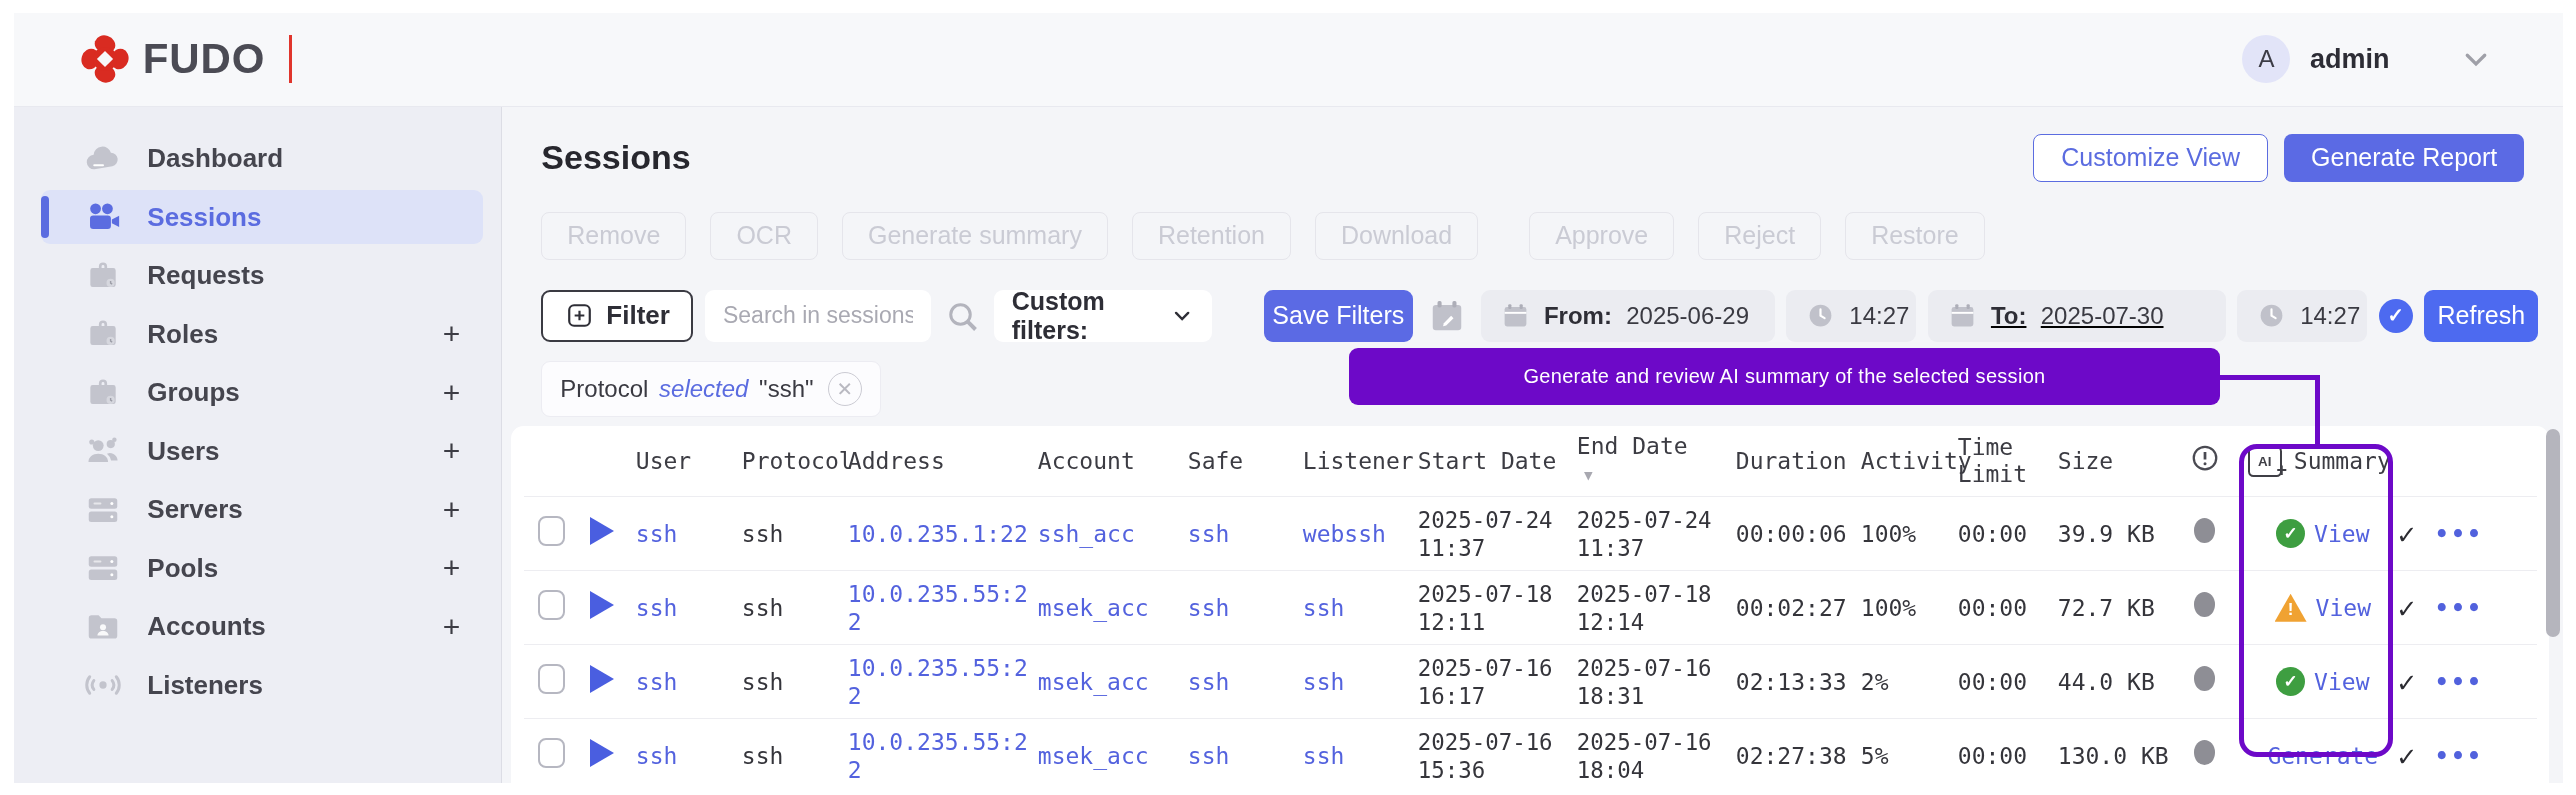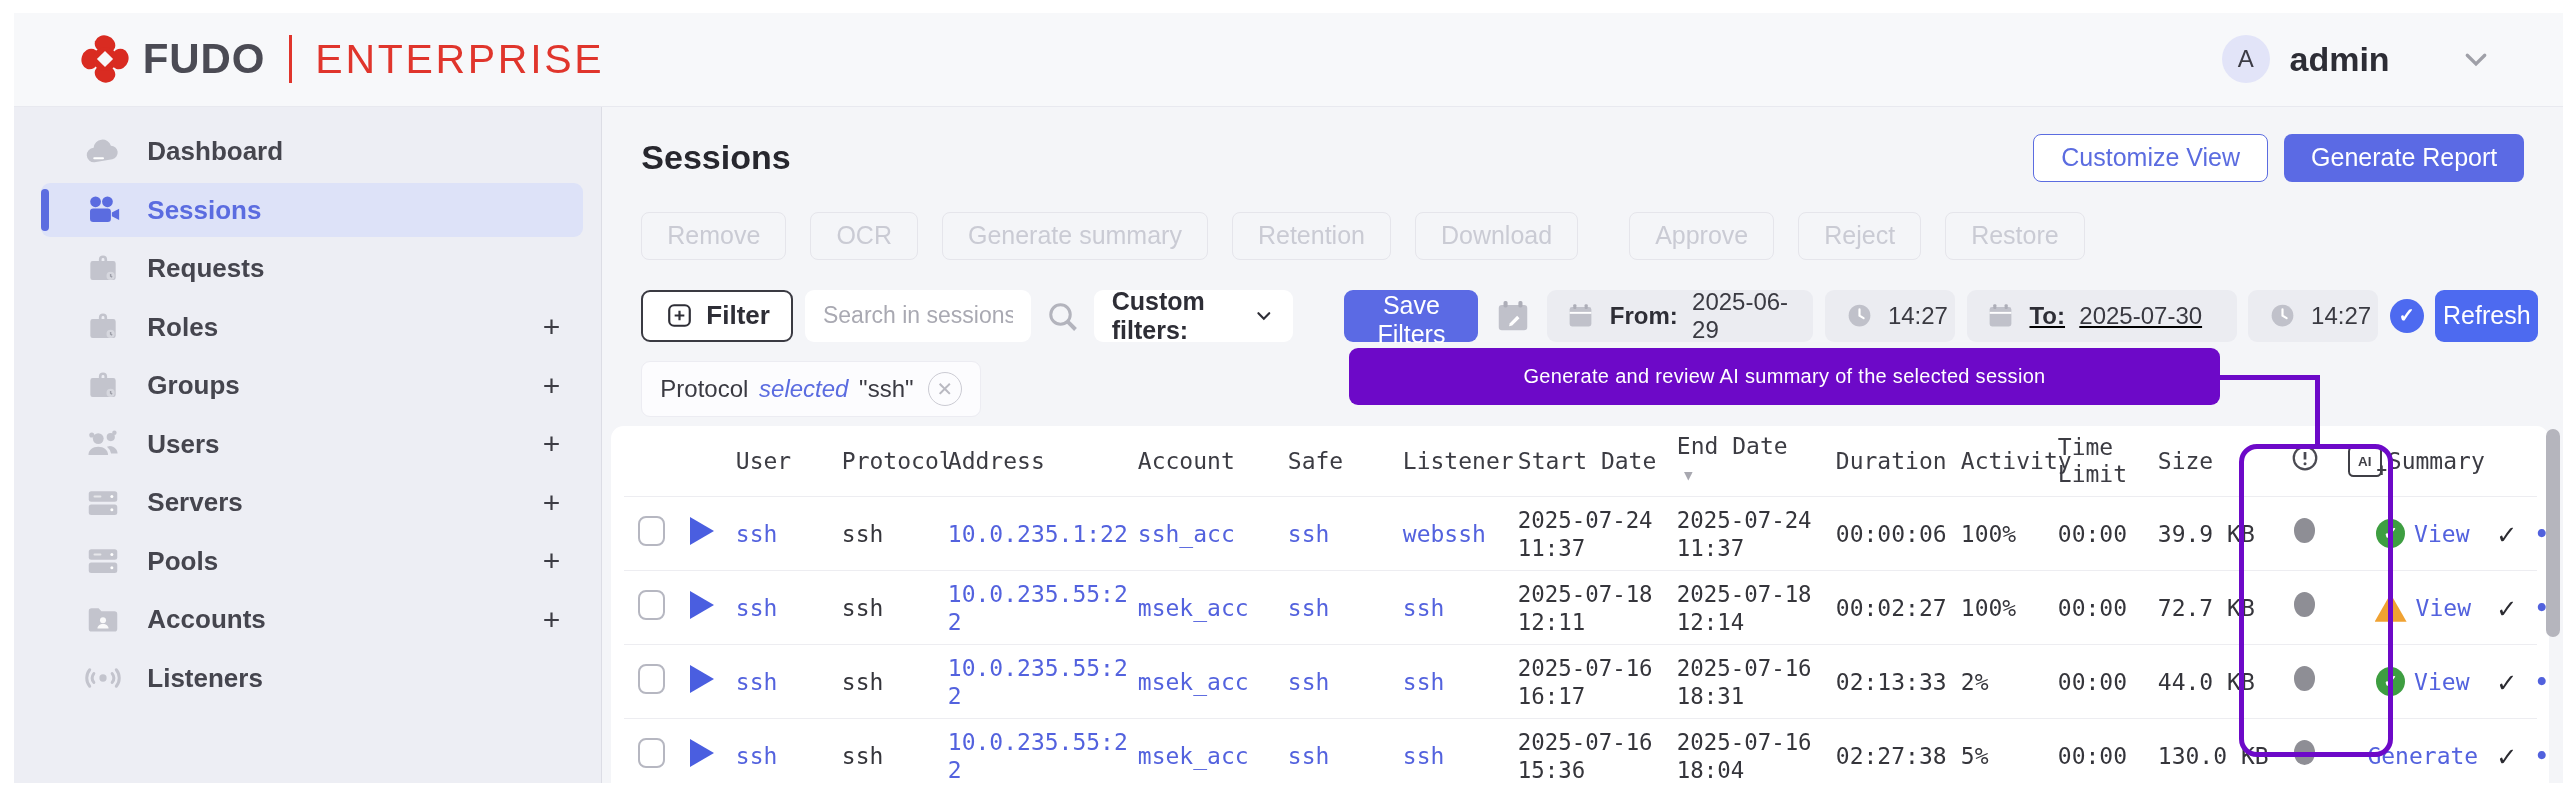--- a/index.html
+++ b/index.html
@@ -11,27 +11,27 @@
   .topbar{height:93px;display:flex;align-items:center;justify-content:space-between;
           padding:0 72px 0 66px;background:#f7f8fa;border-bottom:0.9px solid #e8e9ef;}
   .brand{display:flex;align-items:center;gap:12.5px;}
   .brand svg{width:50px;height:50px;}
   .brand-fudo{font-size:42px;font-weight:700;color:#4b4b54;letter-spacing:0.9px;}
   .brand-sep{width:3.6px;height:48px;background:#e0352c;margin:0 10.7px;}
   .brand-ent{font-size:41px;font-weight:300;color:#e0352c;letter-spacing:2.7px;}
   .userbox{display:flex;align-items:center;gap:19.7px;cursor:pointer;}
   .avatar{width:48px;height:48px;border-radius:50%;background:#e2e4f8;color:#3c3c46;
           display:flex;align-items:center;justify-content:center;font-size:24px;}
-  .username{font-size:34px;font-weight:700;color:#2d2d35;}
+  .username{font-size:27px;font-weight:700;color:#2d2d35;}
   .chev{margin-left:52px;width:30px;height:30px;}
 
   .shell{display:flex;height:677px;}
 
   
-  .sidebar{width:588px;background:#edeef4;border-right:1.8px solid #dcdde5;padding-top:18px;
+  .sidebar{width:488px;background:#edeef4;border-right:1.8px solid #dcdde5;padding-top:25px;
            box-sizing:border-box;overflow:hidden;flex:none;}
   .side-item{height:54px;margin:0 18px 4.5px 27px;border-radius:9px;display:flex;align-items:center;
              padding:0 23px 0 43px;gap:25px;font-size:26px;font-weight:700;color:#45454e;
              position:relative;cursor:pointer;box-sizing:border-box;}
   .side-icon{width:38px;height:38px;flex:none;color:#c3c4cd;display:inline-flex;}
   .side-icon svg{width:100%;height:100%;}
   .side-item.active{background:#dde2f8;color:#5b6ce0;}
   .side-item.active .side-icon{color:#5b6ce0;}
   .side-item.active::before{content:'';position:absolute;left:0;top:6.3px;bottom:6.3px;width:8px;
                             border-radius:8px;background:#5b6ce0;}
@@ -107,21 +107,21 @@
   .cell-address{width:183px;word-break:break-all;}
   .cb{width:27px;height:30px;border:2.7px solid #b6b7c1;border-radius:8px;background:#fff;
       display:inline-block;margin-left:14.3px;cursor:pointer;box-sizing:border-box;}
   .play{width:0;height:0;border-left:24px solid #4a5ee0;border-top:14.3px solid transparent;
         border-bottom:14.3px solid transparent;display:inline-block;margin-left:9px;cursor:pointer;}
   .datecell{display:flex;flex-direction:column;font-size:22.4px;line-height:28px;}
   .dot{width:21.5px;height:25px;border-radius:50%;background:#8e8e95;display:inline-block;margin-left:9px;}
   .info-ic{width:30px;height:30px;margin-left:5.4px;}
   .ai-badge{display:inline-flex;align-items:center;justify-content:center;width:30px;height:27px;
             border:2.2px solid #3f3f46;border-radius:5.4px;font-family:"Liberation Sans",sans-serif;
-            font-size:13.4px;font-weight:700;color:#3f3f46;position:relative;margin-right:6px;flex:none;}
+            font-size:13.4px;font-weight:700;color:#3f3f46;position:relative;margin-right:12px;flex:none;}
   .ai-badge::after{content:'+';position:absolute;right:-7.2px;bottom:-9px;font-size:18px;color:#3f3f46;}
   .summary-head{display:flex;align-items:center;}
   .cell-summary{display:flex;align-items:center;justify-content:center;gap:9px;}
   .sum-badge{width:29px;height:29px;border-radius:50%;color:#fff;display:flex;align-items:center;
              justify-content:center;font-size:17px;font-weight:700;font-family:"Liberation Sans",sans-serif;flex:none;}
   .sum-badge.ok{background:#3e9e41;}
   .sum-badge.warn{border-radius:0;background:#f0a232;clip-path:polygon(50% 0,100% 100%,0 100%);
                   width:32px;height:28px;padding-top:4.5px;box-sizing:border-box;}
   .cell-actions{display:flex;align-items:center;gap:19.7px;}
   .act-check{font-size:29px;color:#2b2b31;cursor:pointer;}
@@ -152,21 +152,20 @@
               <ellipse cx="24" cy="38" rx="10" ry="8.5" transform="rotate(18 24 38)"></ellipse>
               <ellipse cx="10" cy="24" rx="8.5" ry="10" transform="rotate(18 10 24)"></ellipse>
               <ellipse cx="38" cy="24" rx="8.5" ry="10" transform="rotate(18 38 24)"></ellipse>
               <circle cx="24" cy="24" r="11.5"></circle>
             </g>
             <rect x="18.5" y="18.5" width="11" height="11" fill="#f7f8fa" transform="rotate(45 24 24)"></rect>
           </svg>
       </span>
       <span class="brand-fudo">FUDO</span>
       <span class="brand-sep"></span>
-      <span class="brand-ent">ENTERPRISE</span>
     </div>
     <div class="userbox">
       <span class="avatar">A</span>
       <span class="username">admin</span>
       <span class="chev" style="display:inline-flex;">
         <svg viewBox="0 0 24 24" fill="none" stroke="#9fa0a8" stroke-width="2.6" stroke-linecap="round">
             <path d="M5 9l7 7 7-7"></path>
           </svg>
       </span>
     </div>

